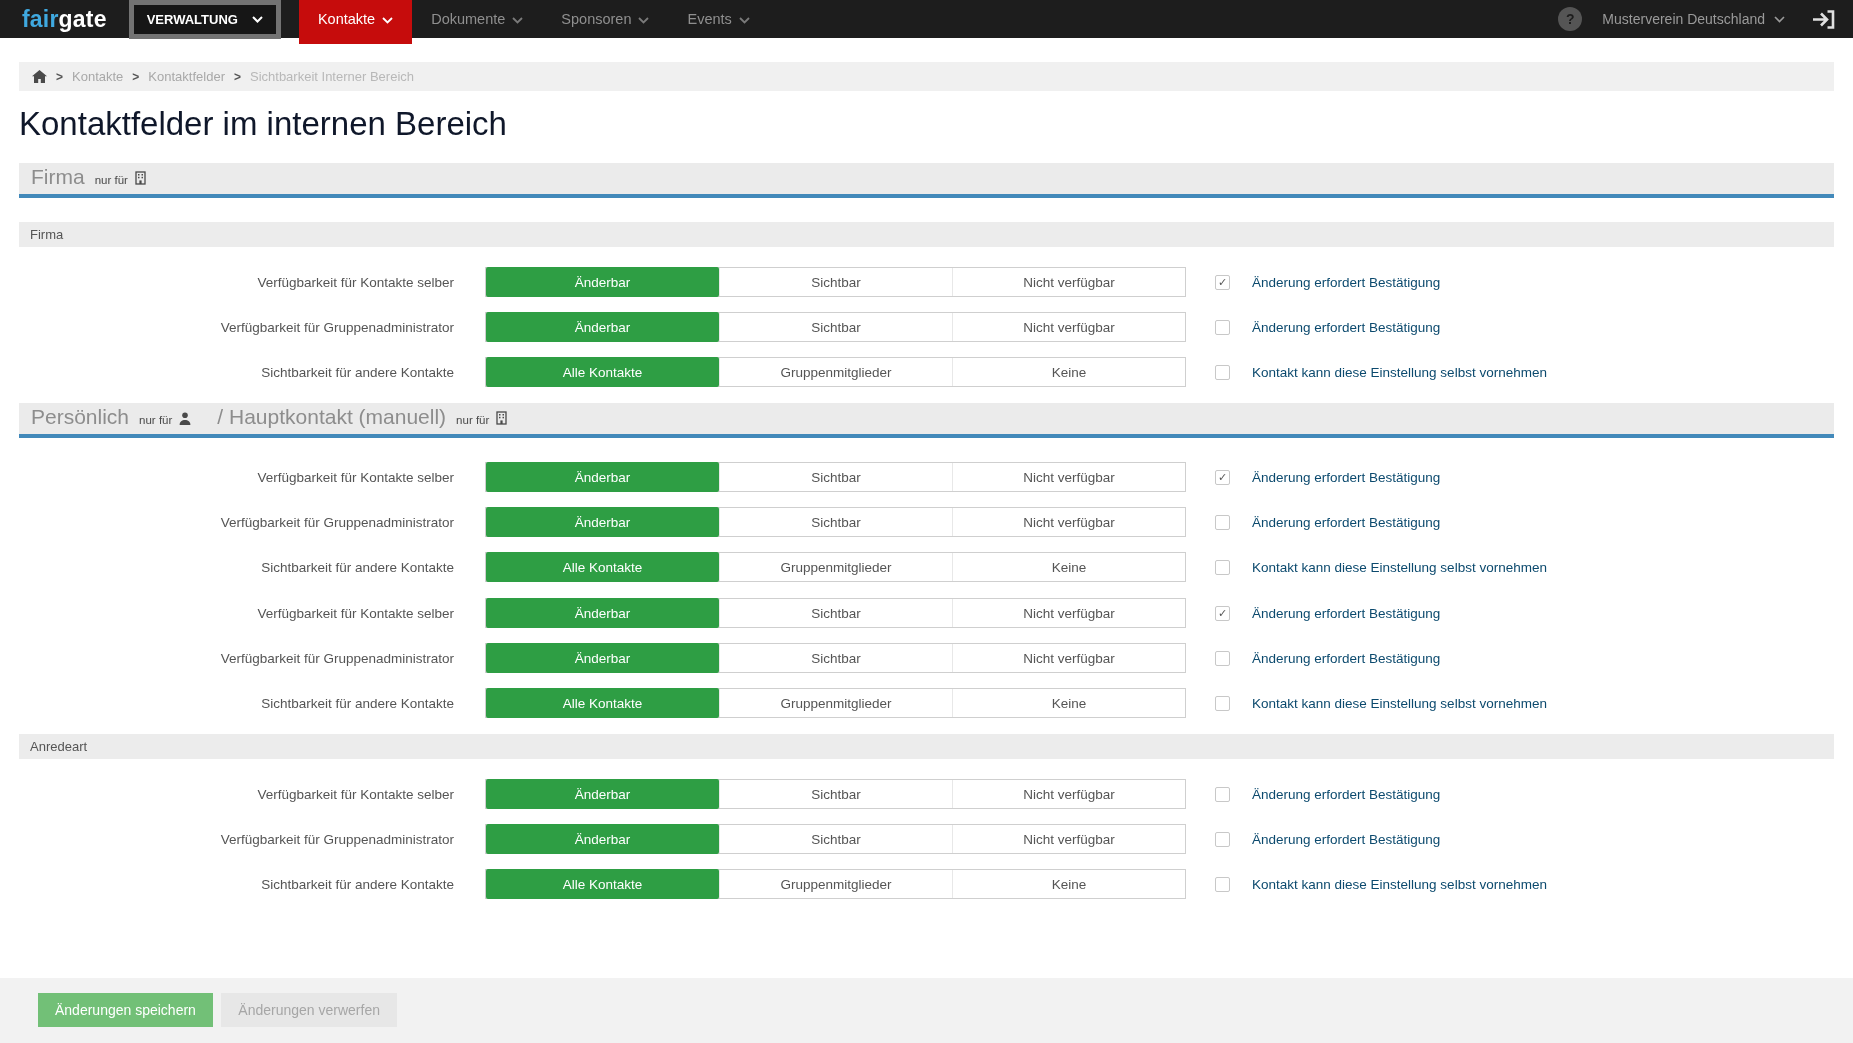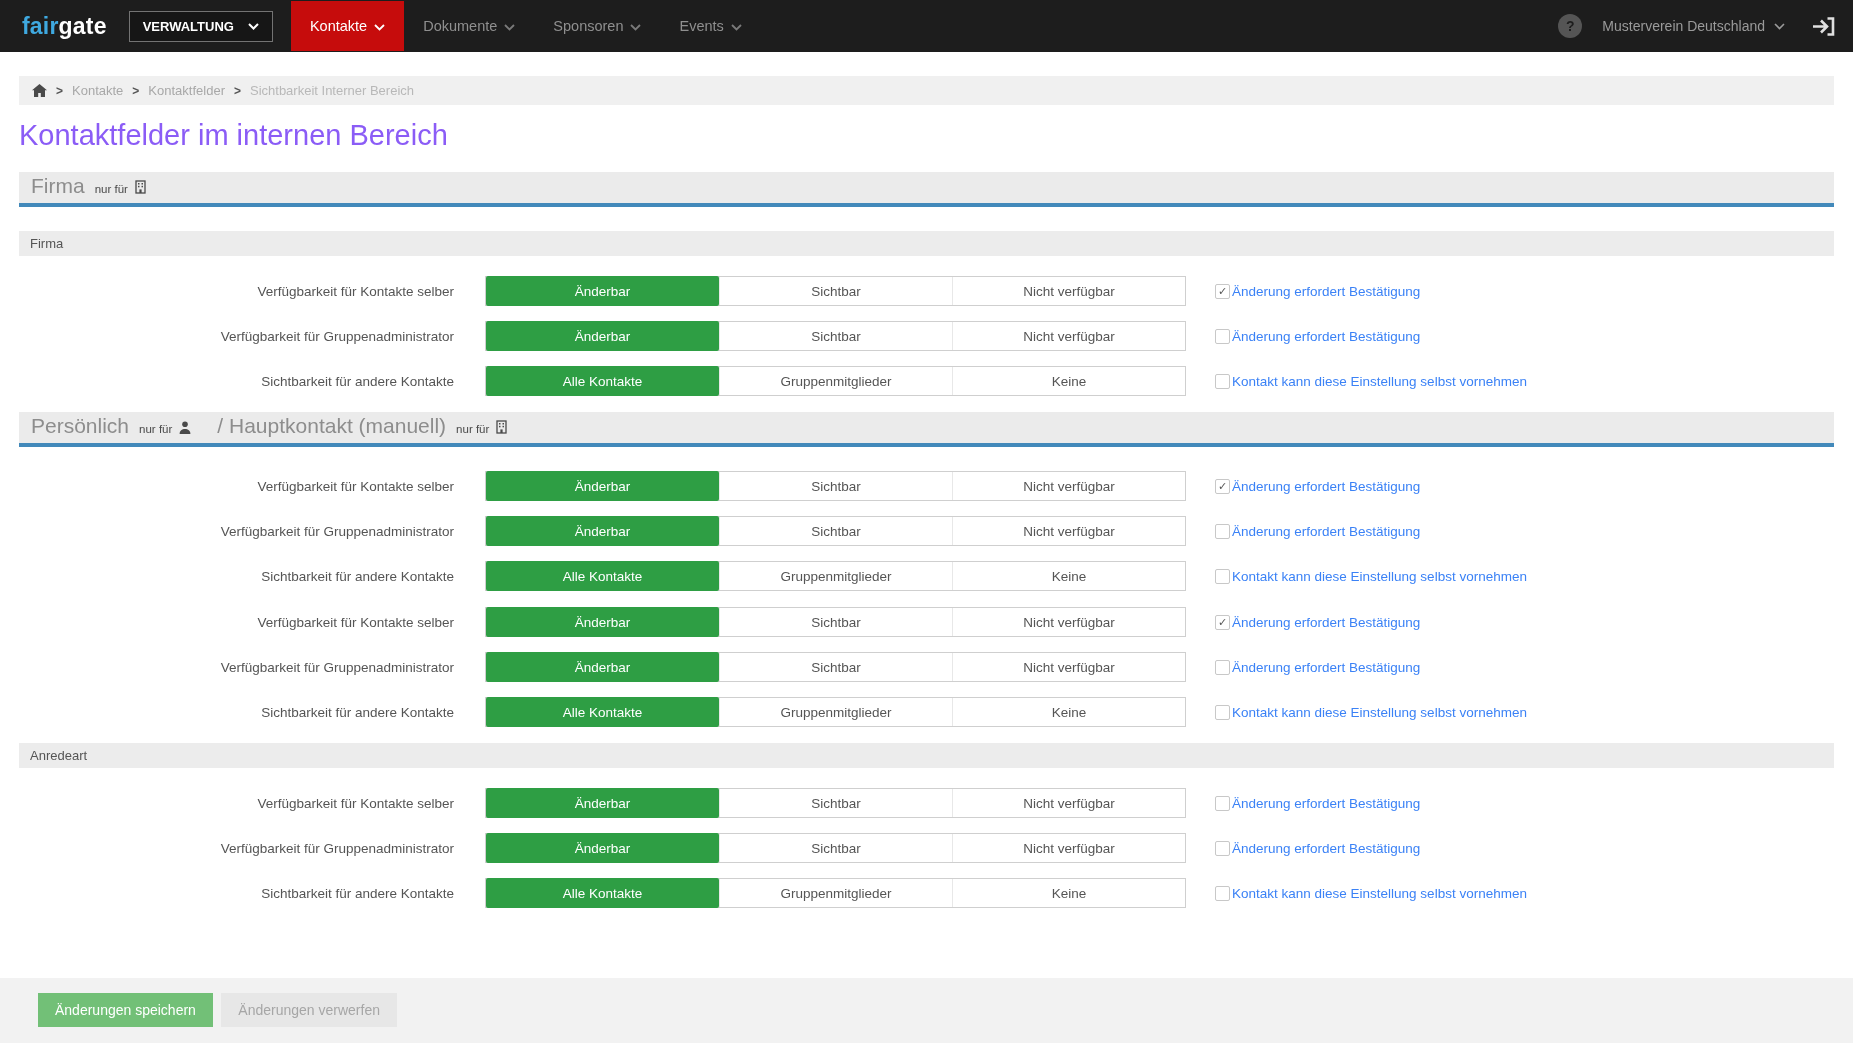--- a/index.html
+++ b/index.html
@@ -1,24 +1,24 @@
 <!DOCTYPE html>
 <html><head>
 <meta charset="utf-8">
 <style>
   * { margin:0; padding:0; box-sizing:border-box; }
   html,body { width:1853px; height:1043px; overflow:hidden; background:#fff;
               font-family:"Liberation Sans", sans-serif; }
 
   
-  .navbar { height:52px; background:#1d1d1d; display:flex; align-items:center; }
+  .navbar { height:38px; background:#1d1d1d; display:flex; align-items:center; }
   .logo { font-size:23px; font-weight:bold; margin-left:22px; letter-spacing:.2px; }
   .logo .fair { color:#3fa9e0; }
   .logo .gate { color:#ffffff; }
-  .workspace { margin-left:22px; border:1px solid #737373; color:#ffffff;
+  .workspace { margin-left:22px; border:5px solid #737373; color:#ffffff;
                font-size:13px; font-weight:bold; padding:7px 13px; display:flex;
                align-items:center; gap:14px; background:#161616; cursor:pointer; }
   .workspace svg { color:#fff; }
   .nav-menu { display:flex; height:50px; margin-left:18px; }
   .nav-item { height:50px; display:flex; align-items:center; gap:7px; padding:0 19px;
               font-size:14.5px; color:#8f8f8f; cursor:pointer; }
   .nav-item svg { color:#7a7a7a; margin-top:2px; }
   .nav-item.active { background:#c60c0c; color:#ffffff; }
   .nav-item.active svg { color:#ffffff; }
   .nav-right { margin-left:auto; display:flex; align-items:center; gap:20px; margin-right:18px; }
@@ -30,21 +30,21 @@
 
   
   .breadcrumb { margin:24px 19px 0; height:29px; background:#f0f0f0; display:flex;
                 align-items:center; padding:0 13px; gap:9px; font-size:13px; }
   .breadcrumb .home { color:#4a4a4a; display:flex; align-items:center; cursor:pointer; }
   .breadcrumb .sep { color:#555; font-weight:bold; font-size:12px; }
   .breadcrumb a { color:#a8a8a8; text-decoration:none; cursor:pointer; }
   .breadcrumb .current { color:#b8b8b8; }
 
   
-  .page-title { margin:14px 19px 20px; font-size:29px; font-weight:300; color:#8b5cf6; }
+  .page-title { margin:14px 19px 20px; font-size:33px; font-weight:300; color:#0f172a; }
 
   
   .field-section { margin:0 19px; }
   .section-header { background:#ebebeb; border-bottom:4px solid #4289ba;
                     padding:2px 12px 5px; display:flex; align-items:baseline; }
   .head-part { display:flex; align-items:baseline; }
   .head-part + .head-part { margin-left:26px; }
   .sec-title { font-size:21px; font-weight:300; color:#8d8d8d; }
   .nur-fuer { font-size:11.5px; color:#4a4a4a; margin-left:10px; }
   .aud-icon { margin-left:7px; color:#4a4a4a; position:relative; top:1px; }
@@ -59,21 +59,21 @@
   .btn-group { display:flex; border:1px solid #cfcfcf; background:#fff; height:30px; }
   .btn-group .seg { width:233px; border:none; background:transparent; font-size:13.5px;
                     color:#555; cursor:pointer; font-family:inherit; height:28px; }
   .btn-group .seg + .seg { border-left:1px solid #e8e8e8; }
   .btn-group .seg.active { background:#2e9e44; color:#fff; height:30px; margin:-1px 0;
                            border-left:none; border-radius:2px; position:relative; }
   .cb-wrap { display:flex; align-items:center; margin-left:29px; }
   .checkbox { width:15px; height:15px; border:1px solid #c8c8c8; border-radius:2px;
               background:#fff; display:flex; align-items:center; justify-content:center;
               font-size:11px; color:#555; cursor:pointer; }
-  .cb-label { margin-left:2px; font-size:13.5px; color:#3b82f6; }
+  .cb-label { margin-left:22px; font-size:13.5px; color:#0c4a6e; }
 
   
   .bottom-bar { position:fixed; left:0; right:0; bottom:0; height:65px; background:#f2f2f2; }
   .bottom-bar .btn { font-family:inherit; font-size:14px; border:none; cursor:pointer;
                      padding:9px 17px; margin-top:15px; }
   .btn-save { background:#72c077; color:#ffffff; margin-left:38px; }
   .btn-discard { background:#e7e7e7; color:#a6a6a6; margin-left:4px; }
 </style>
 </head>
 <body>

